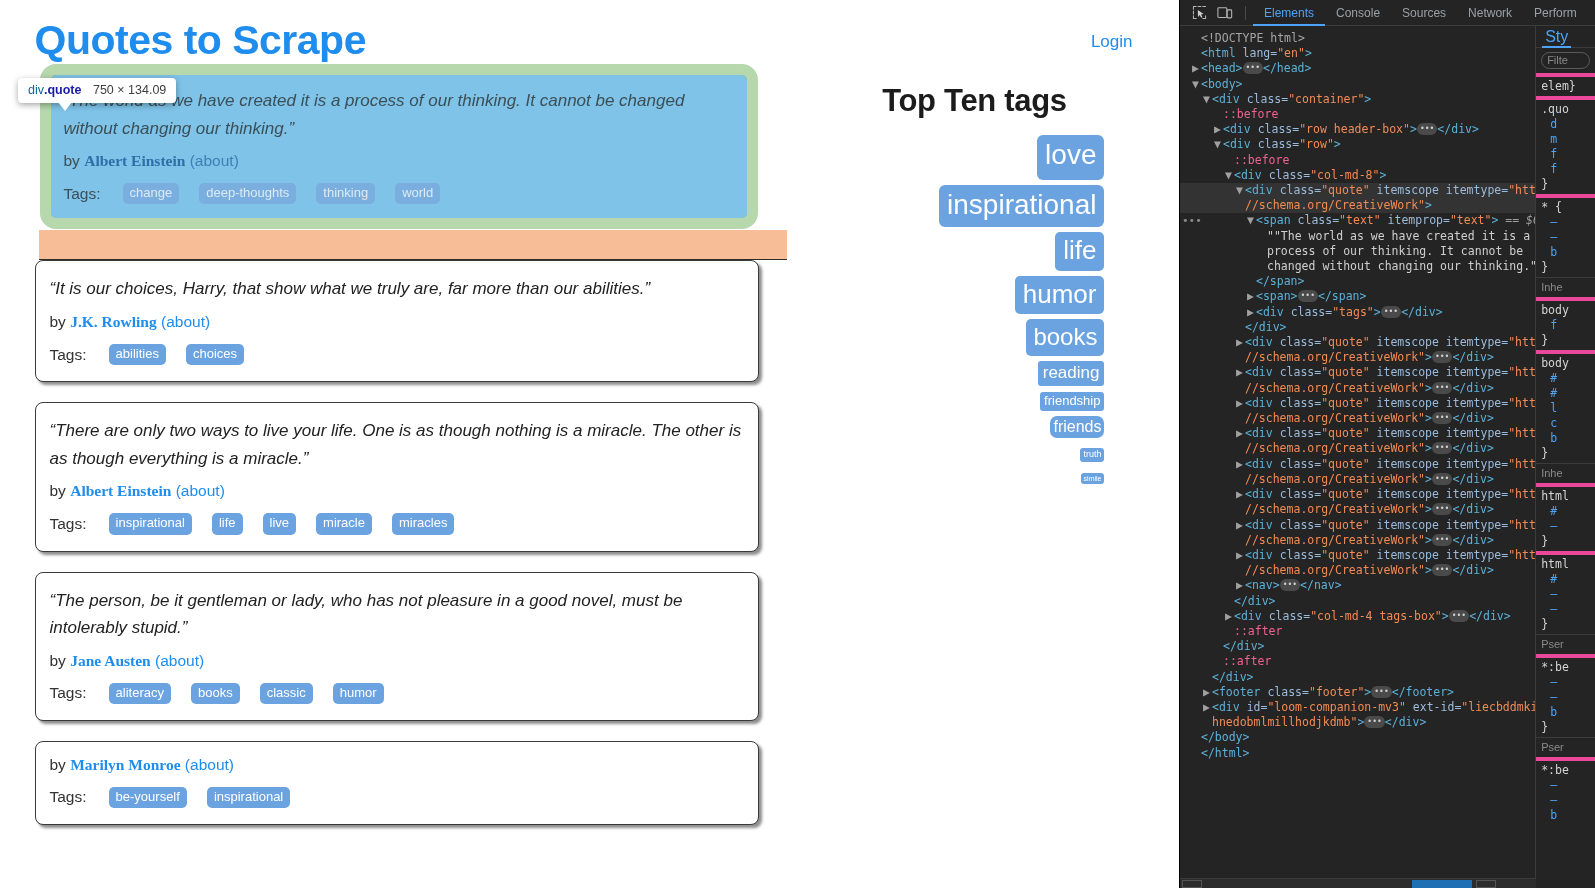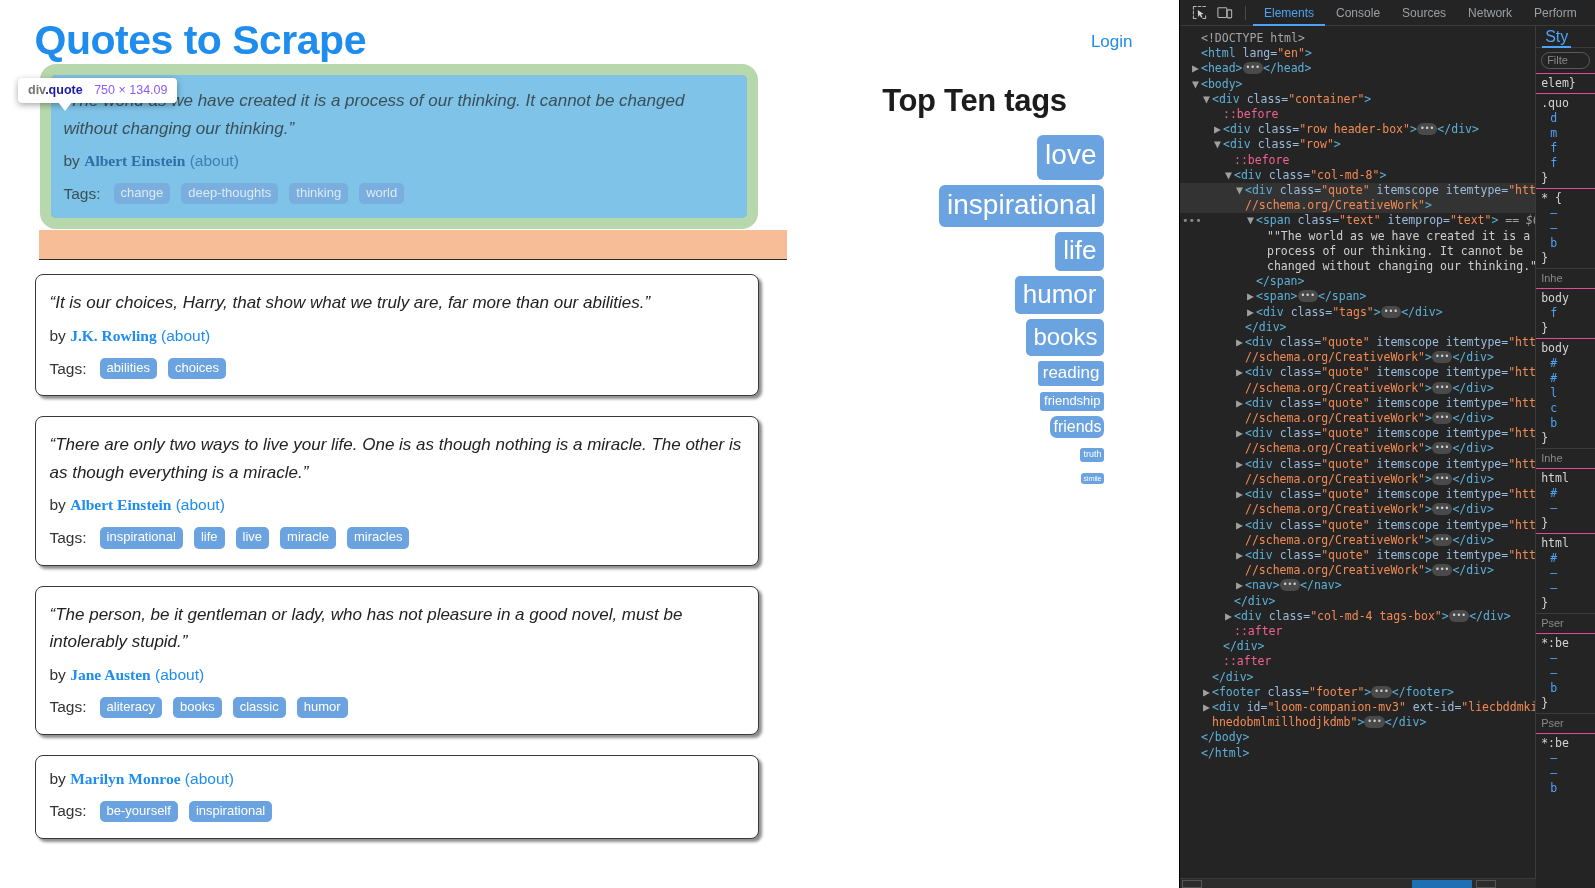--- a/index.html
+++ b/index.html
@@ -48,21 +48,21 @@
     display: block;
     font-style: italic;
     font-size: 17px;
     line-height: 1.62;
     color: #222;
     margin-bottom: 10px;
   }
   .byline { font-size: 15.5px; color: #333; margin-bottom: 13px; }
   .byline .author { font-weight: bold; color: #1f8ded; font-family: Liberation Serif, serif; }
   .byline .about { color: #1f8ded; text-decoration: none; }
-  .tagline { font-size: 15.5px; color: #333; display: flex; align-items: center; flex-wrap: wrap; gap: 11px; }
+  .tagline { font-size: 15.5px; color: #333; display: flex; align-items: center; flex-wrap: wrap; gap: 20px; }
   .tagline .lbl { margin-right: 2px; }
   .tag {
     display: inline-block;
     background: #6ba3e0;
     color: #fff;
     border-radius: 5px;
     padding: 2px 7px 3px 7px;
     font-size: 13px;
     line-height: 1.25;
     text-decoration: none;
@@ -102,23 +102,23 @@
     position: absolute;
     left: 18px; top: 78px;
     background: #fff;
     border-radius: 4px;
     box-shadow: 0 2px 6px rgba(0,0,0,0.35);
     padding: 5px 10px 6px 10px;
     font-size: 12.5px;
     white-space: nowrap;
     z-index: 40;
   }
-  .inspect-tip .tag-name { color: #737373; font-weight: bold; }
+  .inspect-tip .tag-name { color: #0369a1; font-weight: normal; }
   .inspect-tip .cls-name { color: #1a1aa6; font-weight: bold; }
-  .inspect-tip .dims { color: #8b5cf6; margin-left: 8px; }
+  .inspect-tip .dims { color: #404040; margin-left: 8px; }
   .inspect-tip:after {
     content: ""; position: absolute; left: 40px; bottom: -8px;
     border-left: 7px solid transparent; border-right: 7px solid transparent;
     border-top: 9px solid #fff;
   }
 
   
   .tags-box { padding-top: 20px; }
   .tags-title {
     text-align: center; font-size: 31px; font-weight: bold;
@@ -201,21 +201,21 @@
     line-height: 15px;
   }
   .st-tabs { height: 22px; border-bottom: 1px solid #3b3b3b; padding-left: 6px;
              font-family: "Liberation Sans", sans-serif; }
   .st-tab { color: #4da3f5; font-size: 16px; line-height: 22px; box-shadow: inset 0 -2px 0 #4da3f5; display:inline-block; padding:0 3px; }
   .st-filter {
     margin: 4px 5px; height: 17px; border: 1px solid #5a5a5a; border-radius: 9px;
     color: #8a8a8a; font-size: 11px; line-height: 15px; padding-left: 5px; overflow: hidden;
     white-space: nowrap; font-family: "Liberation Sans", sans-serif;
   }
-  .st-rule { border-top: 1px solid #ec4899; padding: 2px 0 2px 5px; white-space: nowrap; overflow: hidden; }
+  .st-rule { border-top: 4px solid #ec4899; padding: 2px 0 2px 5px; white-space: nowrap; overflow: hidden; }
   .st-sel { color: #d4d4d4; }
   .st-prop { color: #4da3f5; padding-left: 9px; display: block; }
   .st-head { color: #8a8a8a; font-size: 11px; padding: 2px 0 2px 5px; border-top: 1px solid #3b3b3b;
              font-family: "Liberation Sans", sans-serif; }
   .st-brace { color: #d4d4d4; }
 
   .dt-scroll {
     position: absolute; left: 1180px; bottom: 0;
     width: 356px; height: 10px; background: #2c2c2c;
     border-top: 1px solid #3b3b3b;
@@ -255,21 +255,21 @@
                 <span class="lbl">Tags:</span>
                 <a class="tag" href="#">change</a>
                 <a class="tag" href="#">deep-thoughts</a>
                 <a class="tag" href="#">thinking</a>
                 <a class="tag" href="#">world</a>
               </div>
             </div>
           </div>
           <div class="margin-band"></div>
 
-          <div class="quote" style="margin-top:14px">
+          <div class="quote" style="">
             <span class="text">“It is our choices, Harry, that show what we truly are, far more than our abilities.”</span>
             <div class="byline">
               <span>by</span>
               <span class="author">J.K. Rowling</span>
               <a class="about" href="#">(about)</a>
             </div>
             <div class="tagline">
               <span class="lbl">Tags:</span>
               <a class="tag" href="#">abilities</a>
               <a class="tag" href="#">choices</a>

